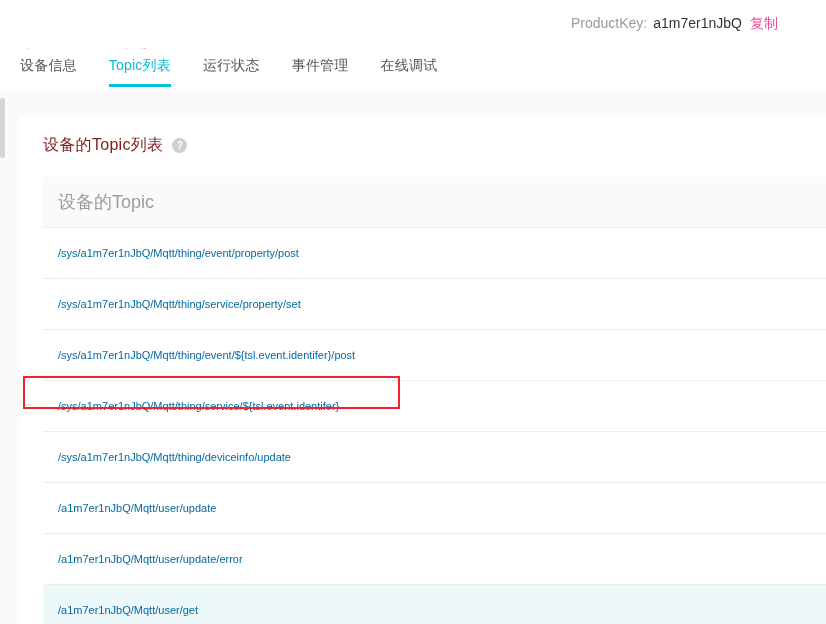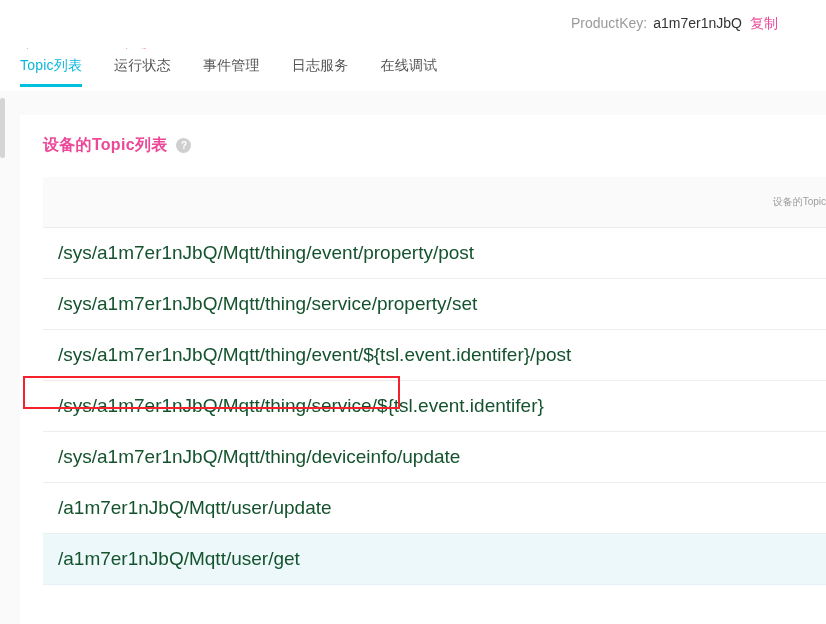--- a/index.html
+++ b/index.html
@@ -129,22 +129,22 @@
     bottom: 0;
     background: #ffffff;
   }
   .card-title-row {
     display: flex;
     align-items: center;
     padding: 20px 0 0 23px;
   }
   .card-title {
     font-size: 16px;
-    font-weight: bold;
-    color: #ec4899;
+    font-weight: normal;
+    color: #7f1d1d;
     letter-spacing: 0.3px;
   }
   .help-icon {
     display: inline-flex;
     align-items: center;
     justify-content: center;
     width: 15px;
     height: 15px;
     border-radius: 50%;
     background: #cfcfcf;
@@ -161,33 +161,33 @@
   .table {
     margin-top: 21px;
     margin-left: 23px;
     border-collapse: collapse;
     width: calc(100% - 23px);
   }
   .table-head-row {
     background: #fafafa;
   }
   .table-head-row th {
-    text-align: right;
+    text-align: left;
     font-weight: normal;
     color: #9d9d9d;
-    font-size: 10px;
+    font-size: 18px;
     height: 50px;
     padding: 0 0 0 15px;
     border-bottom: 1px solid #ededed;
   }
   .table tbody td {
     height: 50px;
     padding: 0 0 0 15px;
-    font-size: 19px;
-    color: #14532d;
+    font-size: 11px;
+    color: #0369a1;
     border-bottom: 1px solid #ededed;
     white-space: nowrap;
   }
   .table tbody tr.hovered {
     background: #edf8fb;
   }
   .table tbody tr.hovered td {
     border-bottom-color: #e4f1f5;
   }
 
@@ -213,24 +213,24 @@
     <span class="link-action">查看</span>
   </div>
   <div class="topbar-right">
     <span class="meta-label">ProductKey:</span>
     <span class="meta-value">a1m7er1nJbQ</span>
     <span class="link-action">复制</span>
   </div>
 </div>
 
 <div class="tabbar">
+  <div class="tab">设备信息</div>
   <div class="tab active">Topic列表</div>
   <div class="tab">运行状态</div>
   <div class="tab">事件管理</div>
-  <div class="tab">日志服务</div>
   <div class="tab">在线调试</div>
 </div>
 
 <div class="page-body">
 
   <div class="left-rail">
     <div class="left-rail-thumb"></div>
   </div>
 
   <div class="card">
@@ -258,20 +258,23 @@
         </tr>
         <tr>
           <td>/sys/a1m7er1nJbQ/Mqtt/thing/service/${tsl.event.identifer}</td>
         </tr>
         <tr>
           <td>/sys/a1m7er1nJbQ/Mqtt/thing/deviceinfo/update</td>
         </tr>
         <tr>
           <td>/a1m7er1nJbQ/Mqtt/user/update</td>
         </tr>
+        <tr>
+          <td>/a1m7er1nJbQ/Mqtt/user/update/error</td>
+        </tr>
         <tr class="hovered">
           <td>/a1m7er1nJbQ/Mqtt/user/get</td>
         </tr>
       </tbody>
     </table>
 
     <div class="highlight-box"></div>
 
   </div>
 </div>

